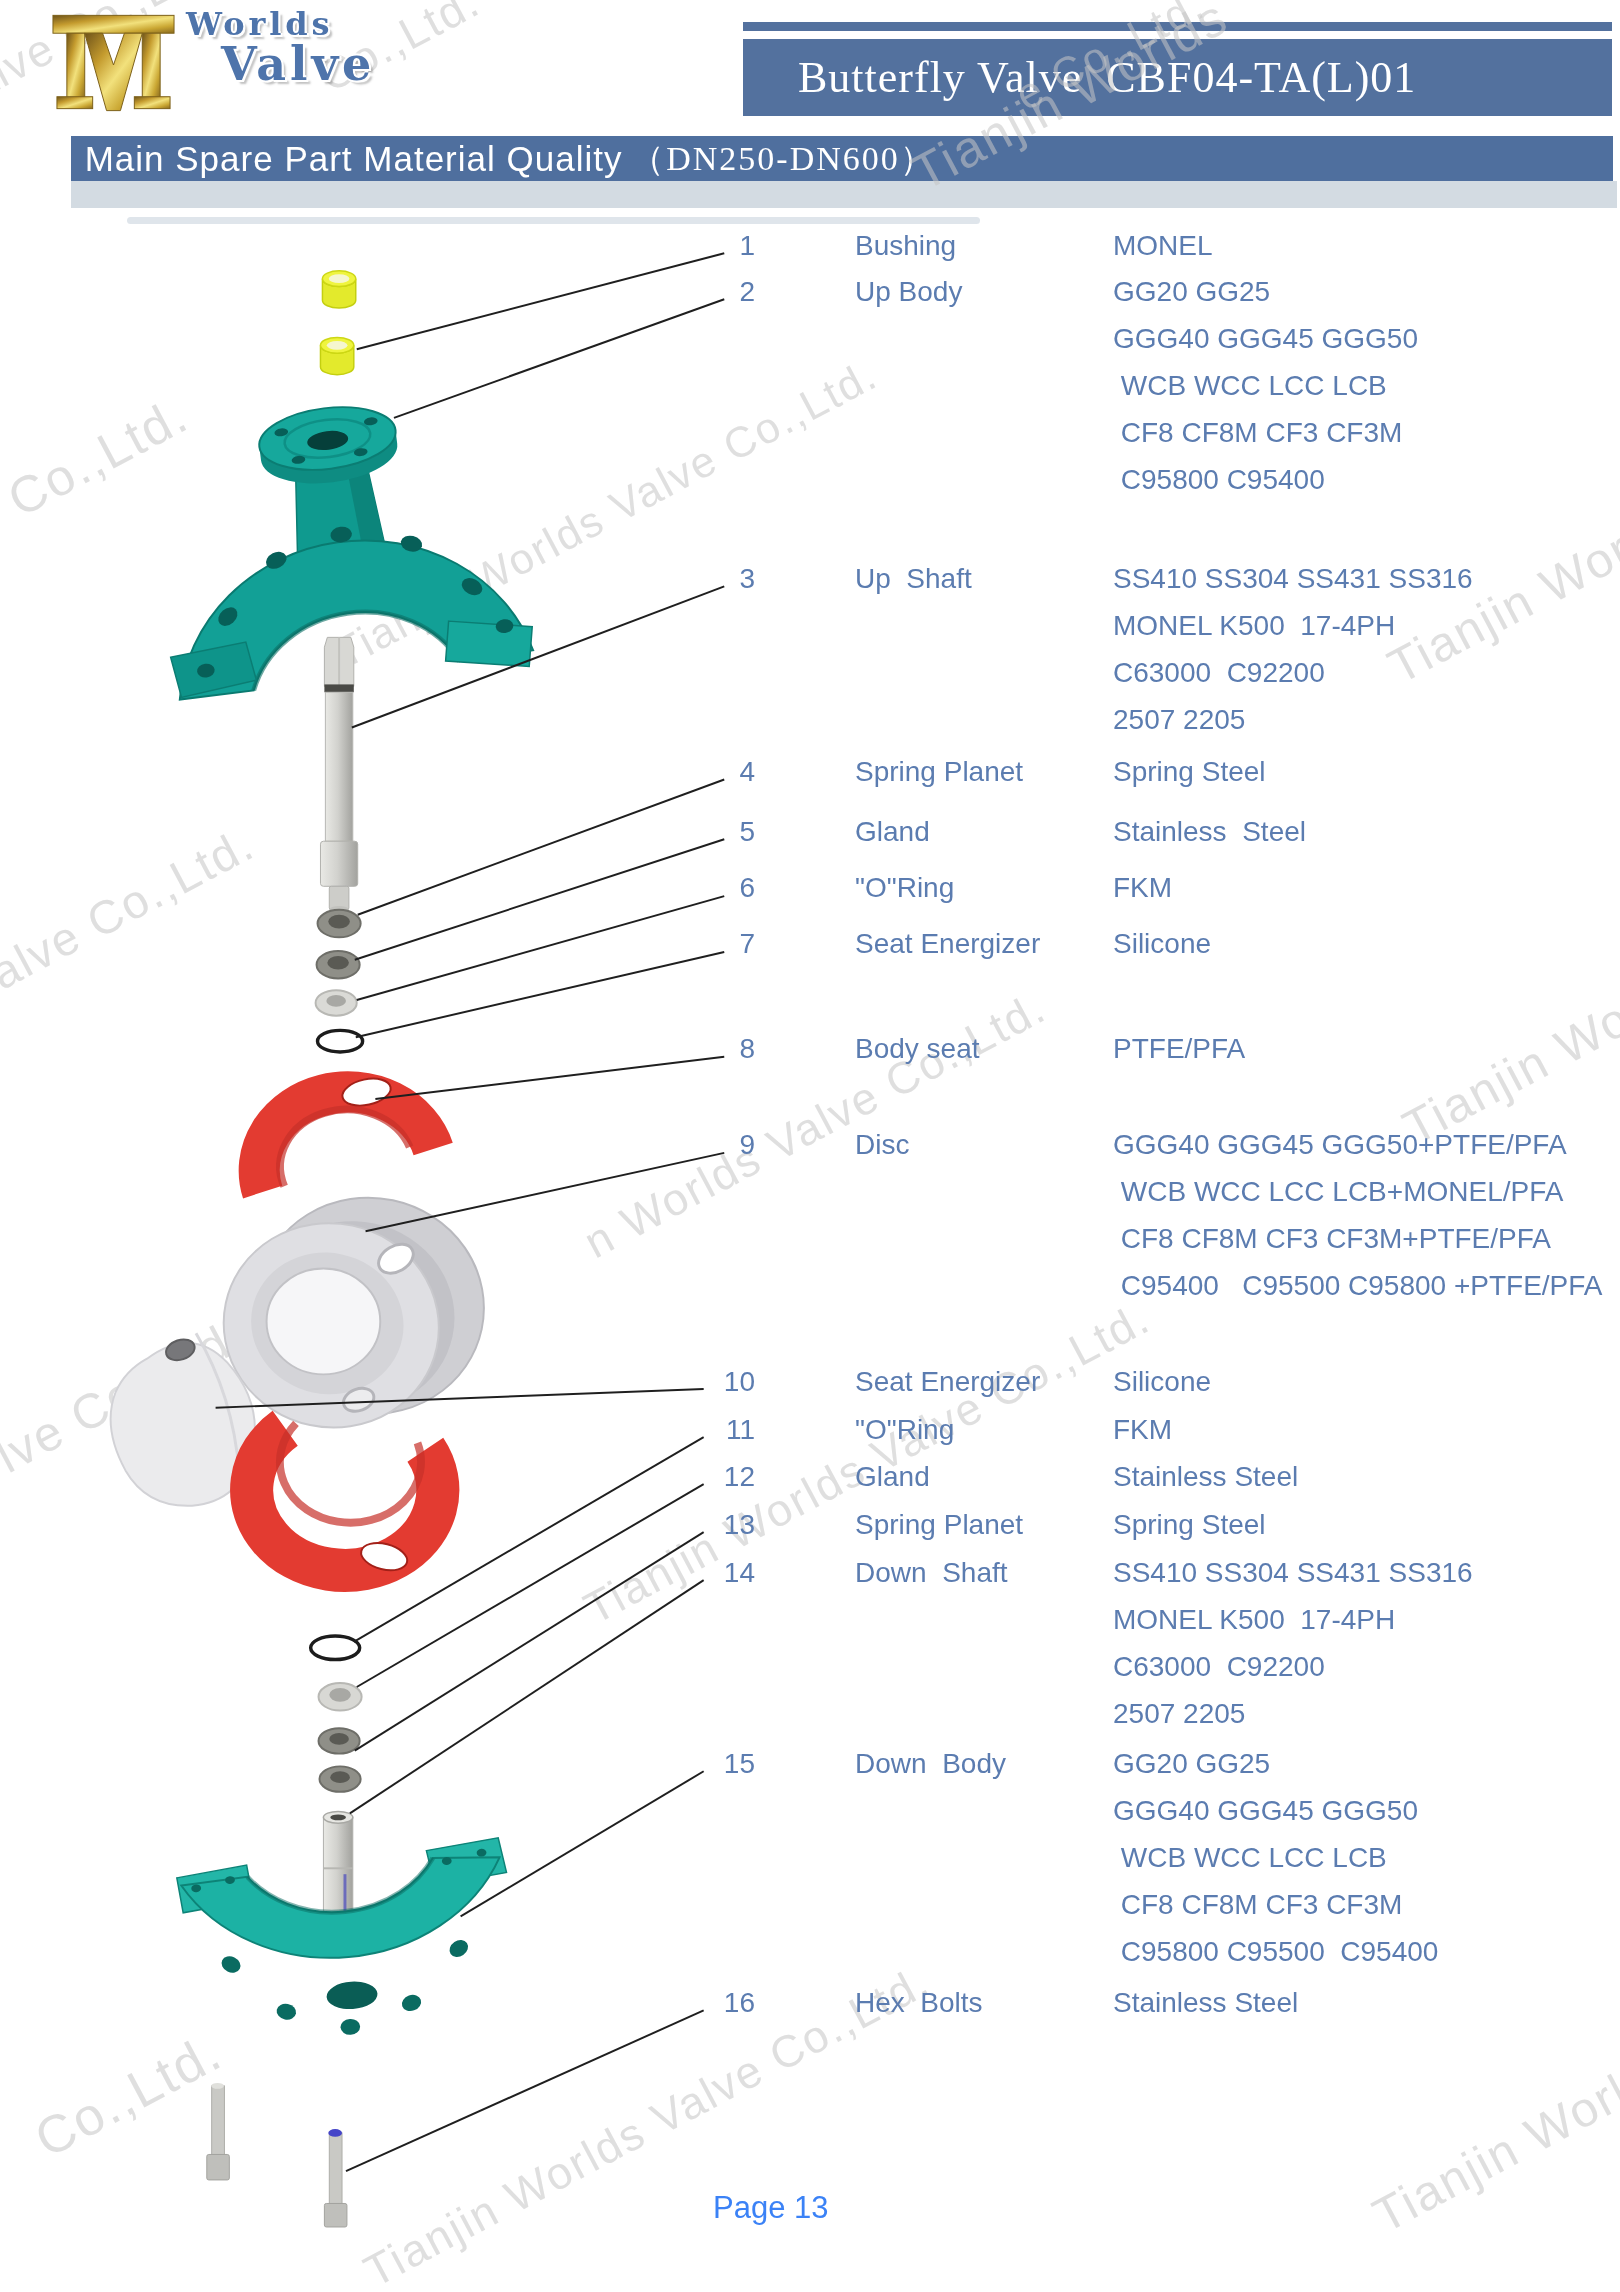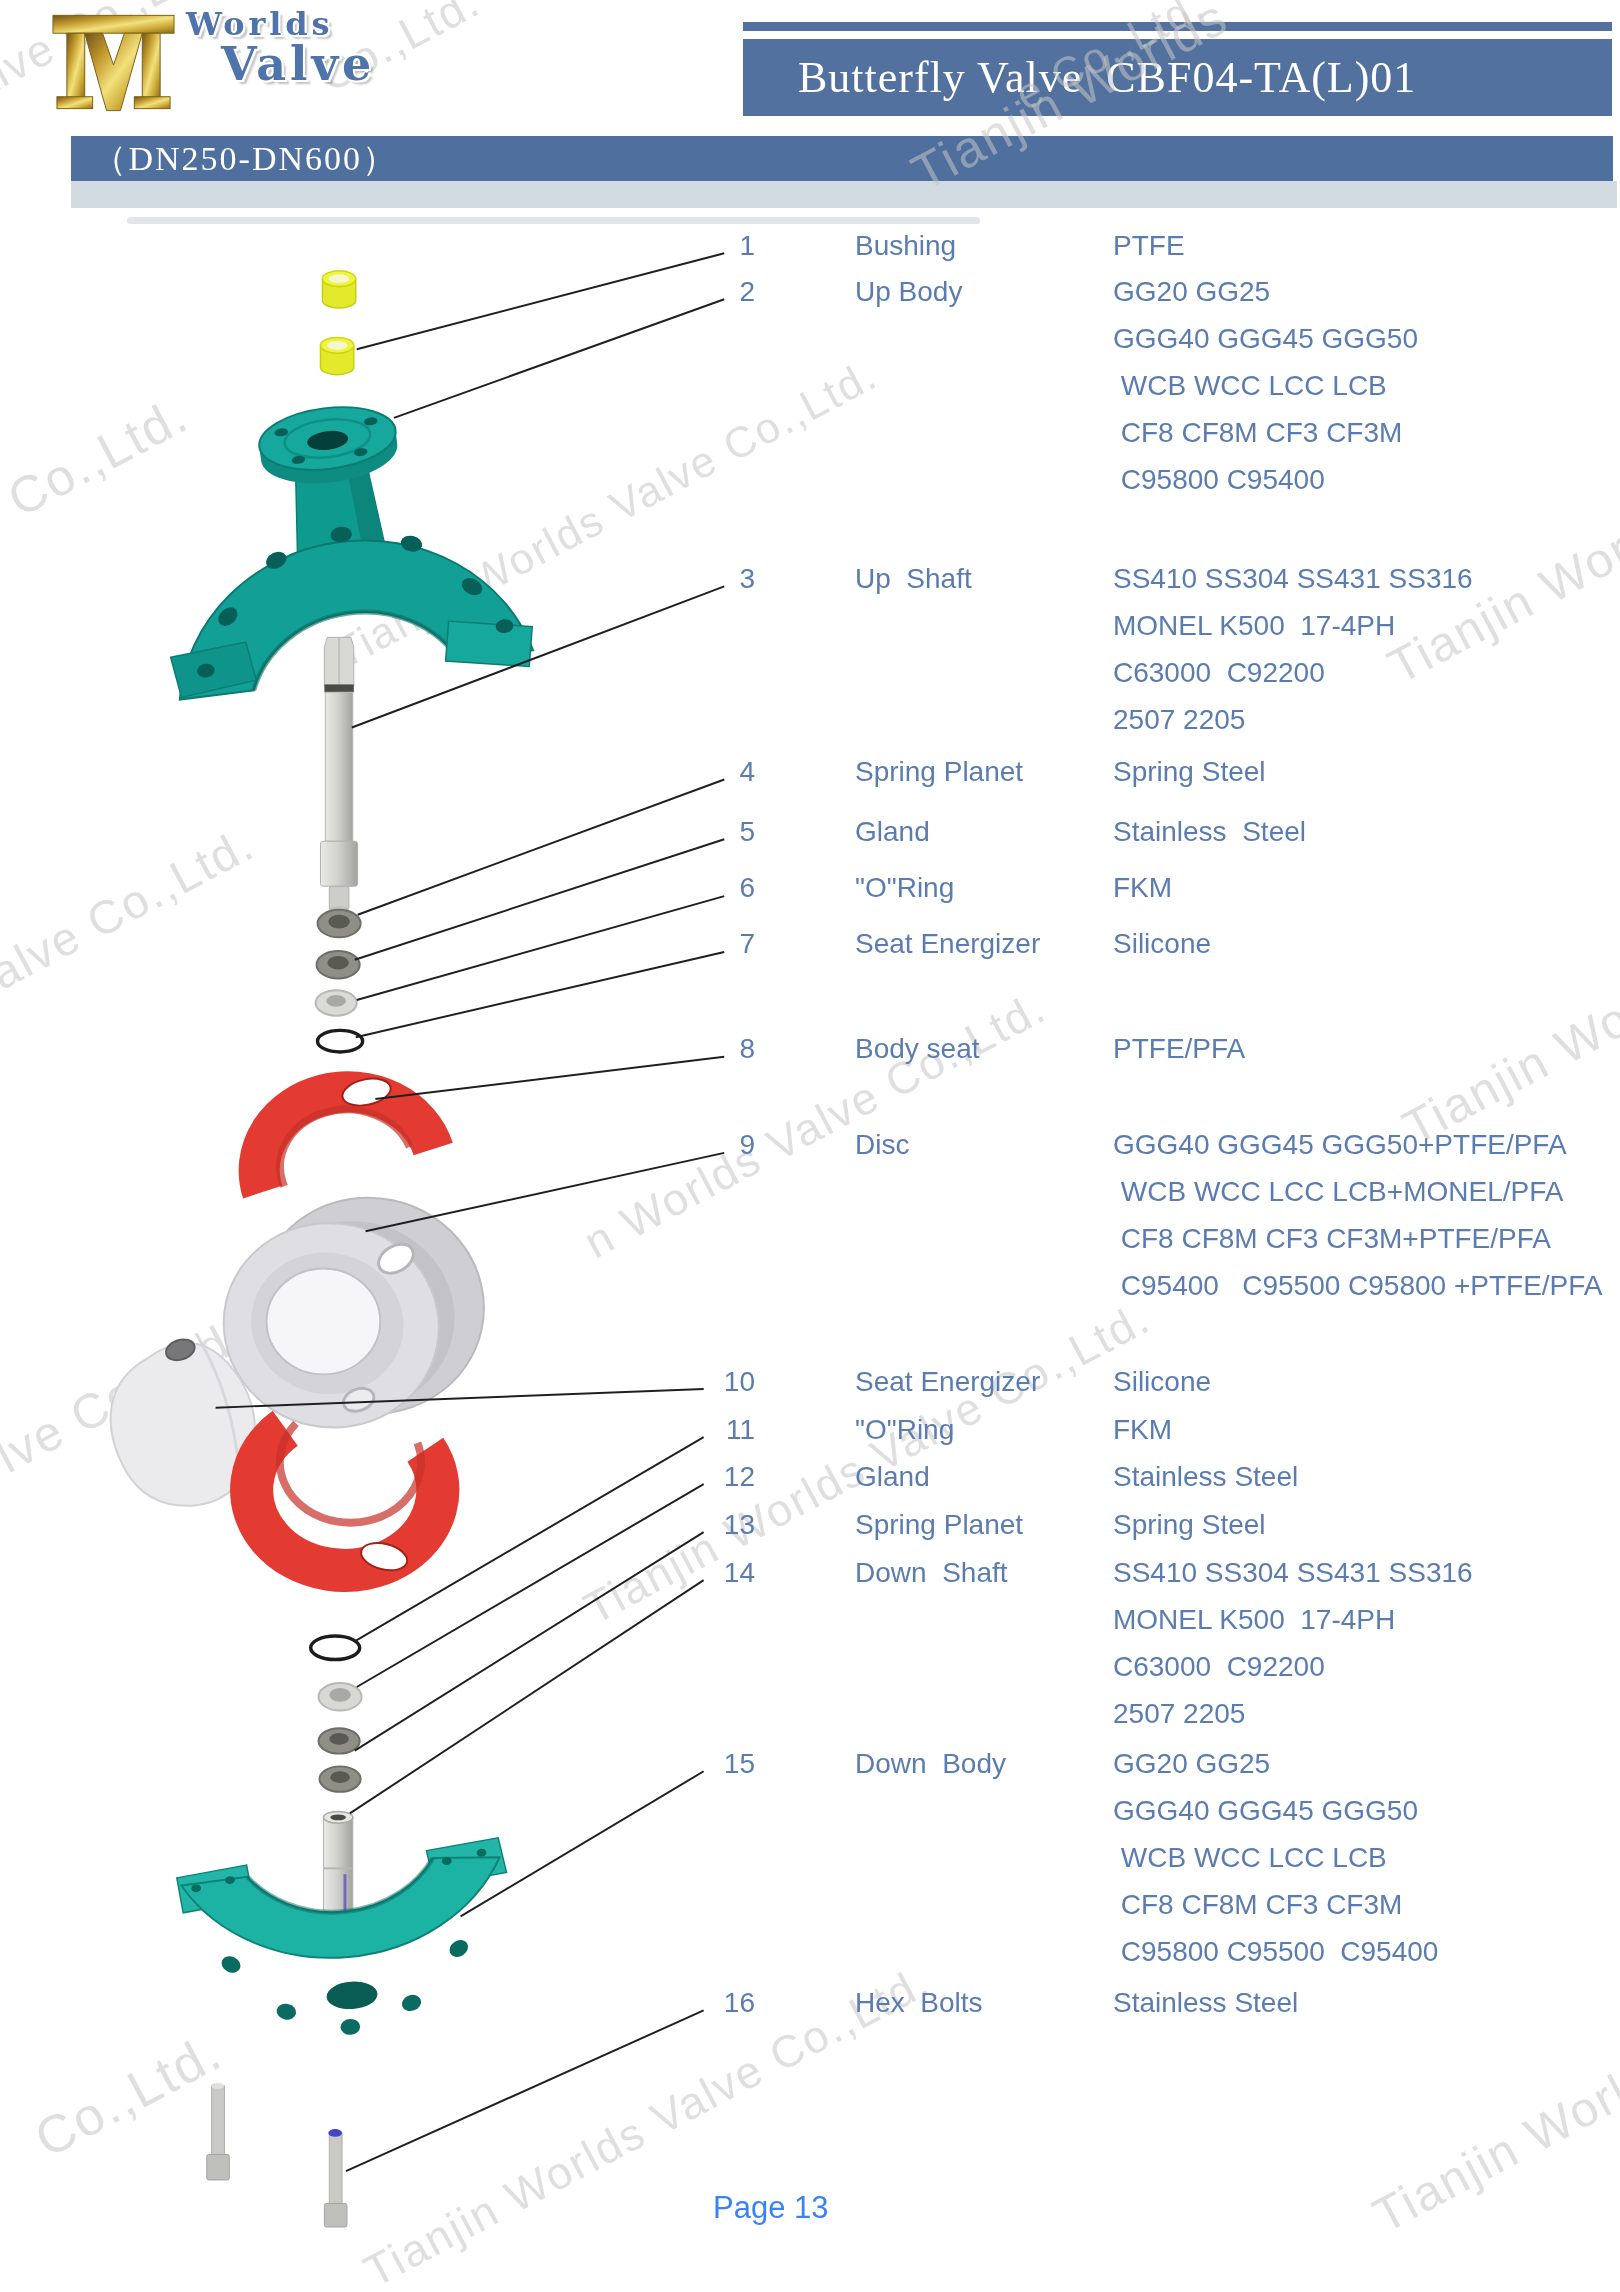--- a/index.html
+++ b/index.html
@@ -61,20 +61,21 @@
 </div>
 <div id="logo-text">
   <span class="l1">Worlds</span>
   <span class="l2">Valve</span>
 </div>
 
 <div id="title-bar" style="background:#53719e;"></div>
 <div id="title-box" style="background:#53719e;">Butterfly Valve  CBF04-TA(L)01</div>
 
 <div id="banner" style="background:#4f6f9e;">
+  <span class="bmain">Main Spare Part Material Quality</span>
   <span class="brange">（DN250-DN600）</span>
 </div>
 <div id="strip"></div>
 <div id="strip2"></div>
 
 <div id="watermark-layer">
     <div class="wm" style="left: -88px; top: 93px; font-size: 45px;">s Valve Co.,Ltd.</div>
     <div class="wm" style="left: 323px; top: 54px; font-size: 45px;">Co.,Ltd.</div>
     <div class="wm" style="left: 1019px; top: 74px; font-size: 43px;">e Co.,Ltd.</div>
     <div class="wm" style="left: 916px; top: 147px; font-size: 51px;">Tianjin Worlds</div>
@@ -242,21 +243,21 @@
       <line x1="718" y1="1563" x2="362" y2="1786" stroke="#1f1f1f" stroke-width="2"></line>
       <line x1="718" y1="1612" x2="357" y2="1850" stroke="#1f1f1f" stroke-width="2"></line>
       <line x1="718" y1="1807" x2="470" y2="1955" stroke="#1f1f1f" stroke-width="2"></line>
       <line x1="718" y1="2051" x2="353" y2="2215" stroke="#1f1f1f" stroke-width="2"></line>
     </g>
 </svg>
 
 <div id="rows-layer">
     <div class="txt part-number" style="left: 686px; top: 222px;">1</div>
     <div class="txt part-name" style="left: 855px; top: 222px;">Bushing</div>
-    <div class="txt part-material" style="left: 1113px; top: 222px;">PTFE</div>
+    <div class="txt part-material" style="left: 1113px; top: 222px;">MONEL</div>
     <div class="txt part-number" style="left: 686px; top: 268px;">2</div>
     <div class="txt part-name" style="left: 855px; top: 268px;">Up Body</div>
     <div class="txt part-material" style="left: 1113px; top: 268px;">GG20 GG25</div>
     <div class="txt part-material" style="left: 1113px; top: 315px;">GGG40 GGG45 GGG50</div>
     <div class="txt part-material" style="left: 1113px; top: 362px;"> WCB WCC LCC LCB</div>
     <div class="txt part-material" style="left: 1113px; top: 409px;"> CF8 CF8M CF3 CF3M</div>
     <div class="txt part-material" style="left: 1113px; top: 456px; text-align: center;"> C95800 C95400</div>
     <div class="txt part-number" style="left: 686px; top: 555px;">3</div>
     <div class="txt part-name" style="left: 855px; top: 555px;">Up  Shaft</div>
     <div class="txt part-material" style="left: 1113px; top: 555px;">SS410 SS304 SS431 SS316</div>

